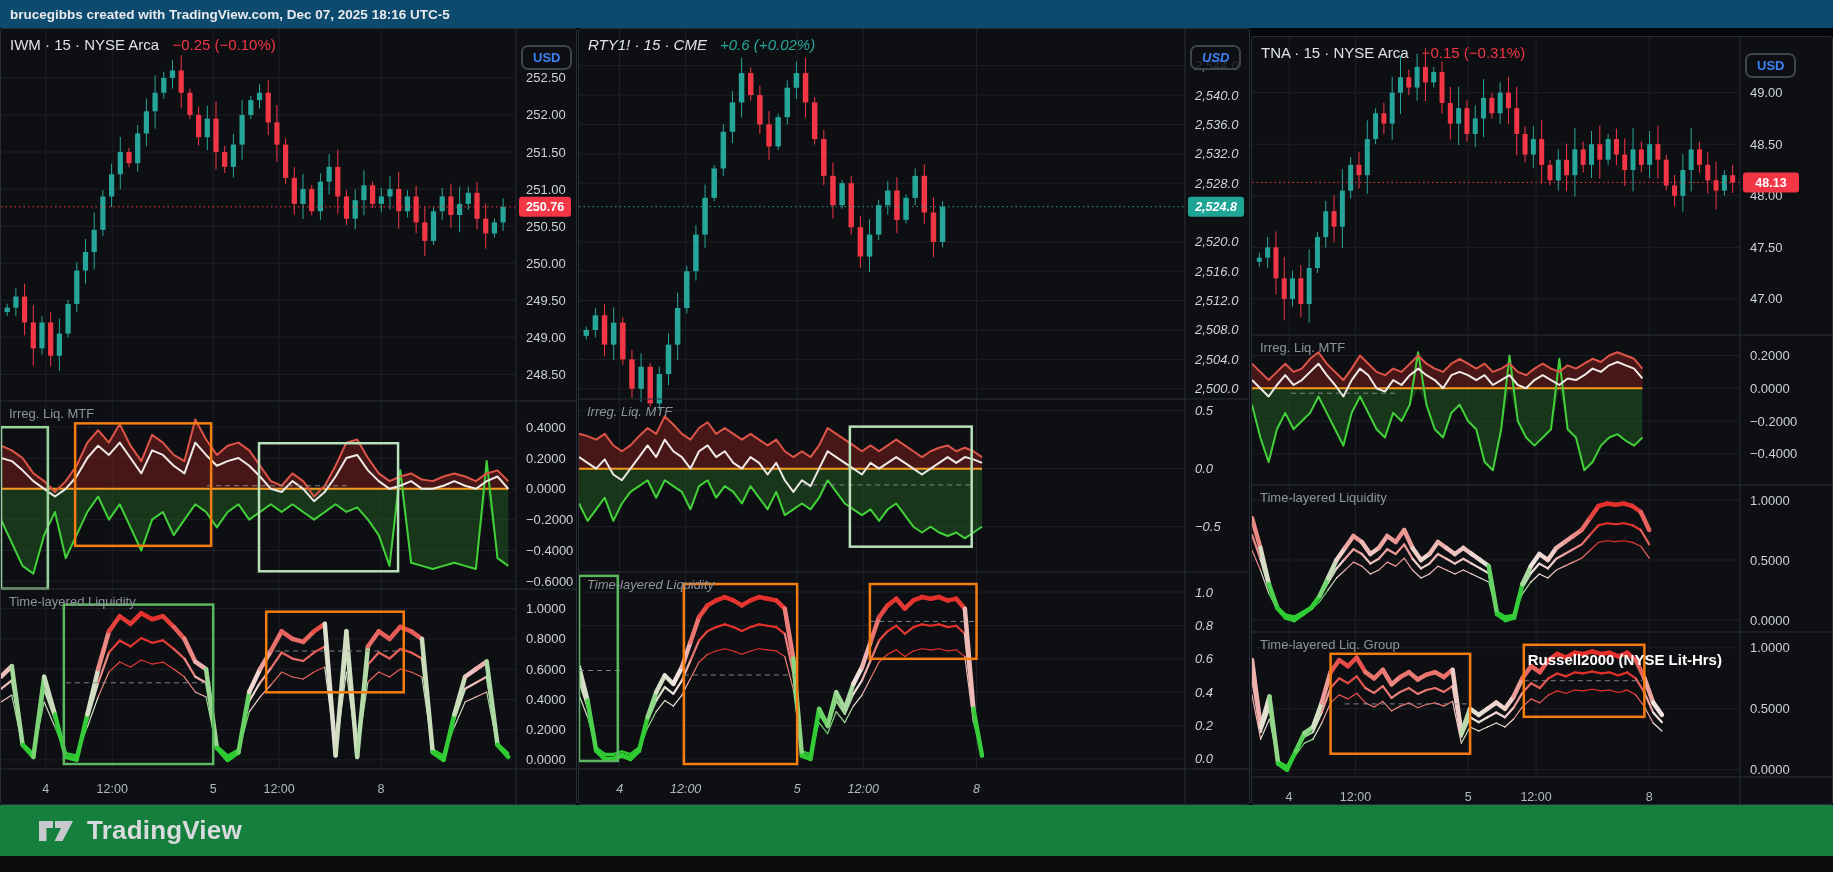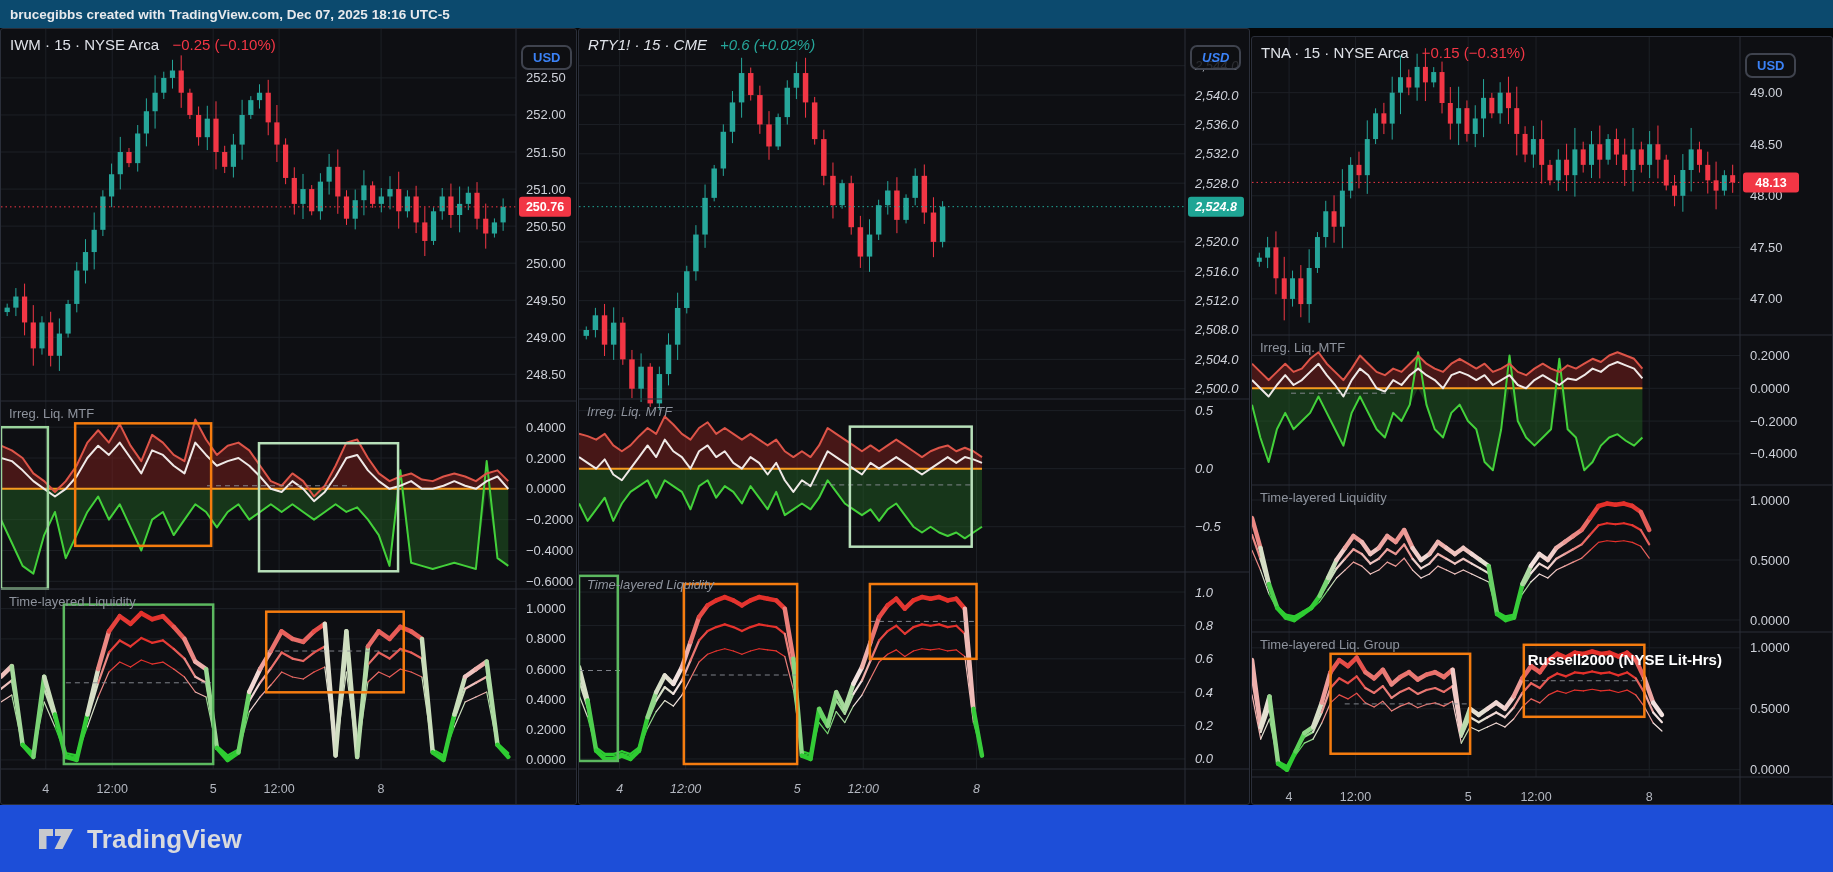--- a/index.html
+++ b/index.html
@@ -9,21 +9,21 @@
   .charts-row{display:flex;gap:1px;height:777px;background:#060708;}
   .chart-card{position:relative;background:#0e0f13;border:1px solid #2a2e39;border-radius:3px;
     box-sizing:border-box;overflow:hidden;}
   .chart-card.c0{width:577px;} .chart-card.c1{width:672px;font-style:italic;} .chart-card.c2{width:582px;margin-top:8px;}
   .chart-header{position:absolute;top:7px;left:9px;z-index:5;font-size:15px;color:#dfe2e8;white-space:nowrap;}
   .chart-header .sym{color:#dfe2e8;}
   .chart-header .chg{margin-left:9px;}
   .usd-badge{position:absolute;top:16px;z-index:5;border:2px solid #3f434e;border-radius:7px;
     color:#3b82f6;background:rgba(14,15,19,.85);font-size:13px;font-weight:700;padding:3px 10px;}
   svg.chart-canvas{display:block;}
-  .bottombar{height:68px;background:#1d4ed8;display:flex;align-items:center;padding-left:38px;box-sizing:border-box;}
+  .bottombar{height:51px;background:#15803d;display:flex;align-items:center;padding-left:38px;box-sizing:border-box;}
   .bottombar .brand{color:#d9dadd;font-size:26px;font-weight:700;margin-left:13px;letter-spacing:.2px;}
 </style>
 </head>
 <body>
 
 <div class="topbar">
   <span>brucegibbs created with TradingView.com, Dec 07, 2025 18:16 UTC-5</span>
 </div>
 
 <div class="charts-row">

